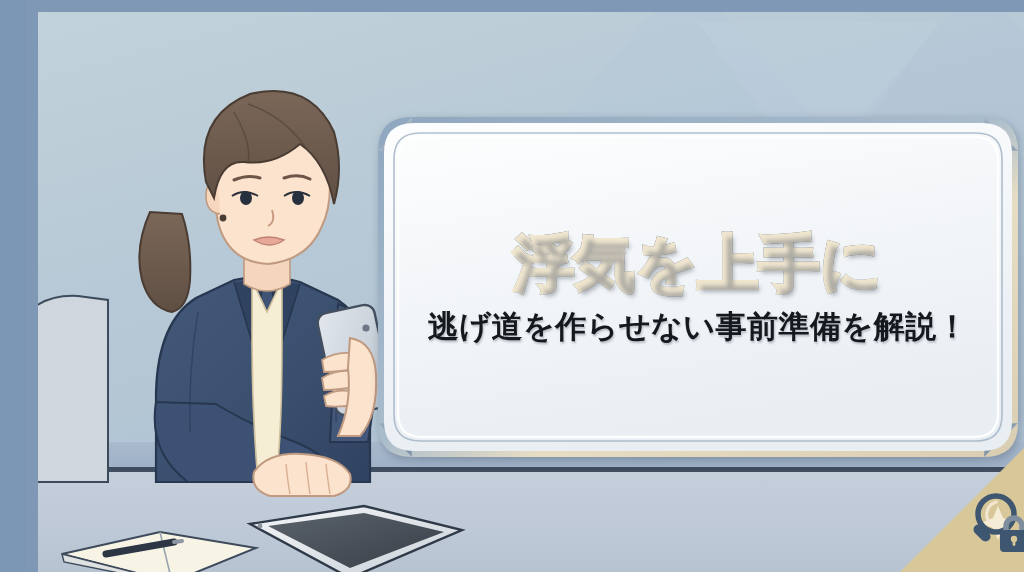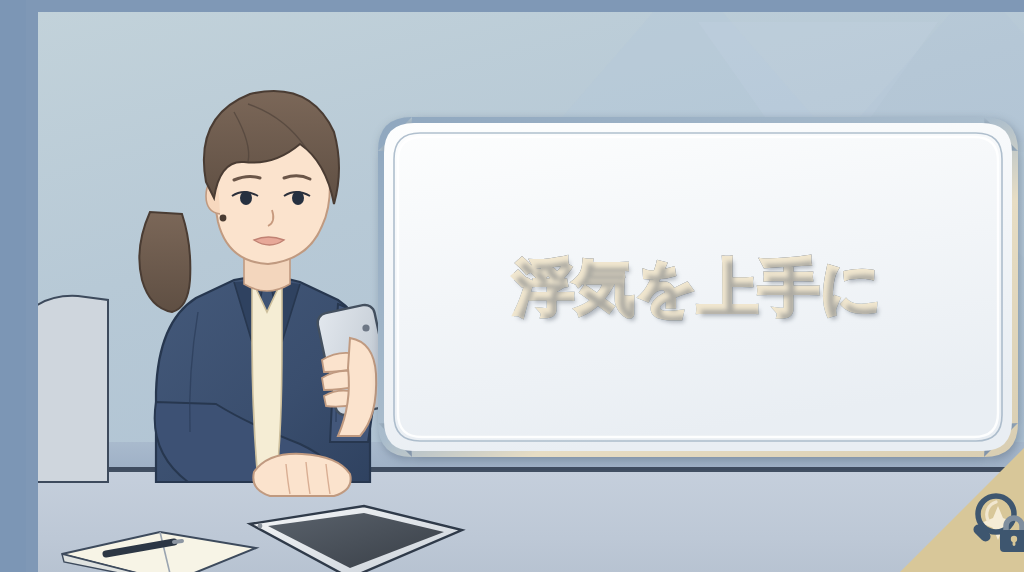--- a/index.html
+++ b/index.html
@@ -293,20 +293,21 @@
                  Q 634 334 604 334 L 36 334 Q 6 334 6 304 Z" fill="url(#panelFill)"></path>
 
         <path d="M 16 42 Q 16 16 42 16 L 598 16 Q 624 16 624 42 L 624 298
                  Q 624 324 598 324 L 42 324 Q 16 324 16 298 Z" fill="none" stroke="#9db0c2" stroke-width="1.6" opacity=".8"></path>
         <path d="M 20 44 Q 20 20 44 20 L 596 20 Q 620 20 620 44 L 620 296
                  Q 620 320 596 320 L 44 320 Q 20 320 20 296 Z" fill="none" stroke="#ffffff" stroke-width="2.4" opacity=".9"></path>
       </svg>
 
       <div class="title-block">
         <div class="title-line l1">浮気を上手に</div>
+        <div class="subtitle">逃げ道を作らせない事前準備を解説！</div>
       </div>
     </div>
 
     <div class="corner-tan"></div>
 
     <svg class="logo" viewBox="0 0 72 72">
 
       <path d="M 34 20 L 39 32 L 51 37 L 39 42 L 34 54 L 29 42 L 17 37 L 29 32 Z" fill="#f5ecd6"></path>
 
       <circle cx="32" cy="28" r="18" fill="none" stroke="#3e566f" stroke-width="5.5"></circle>

